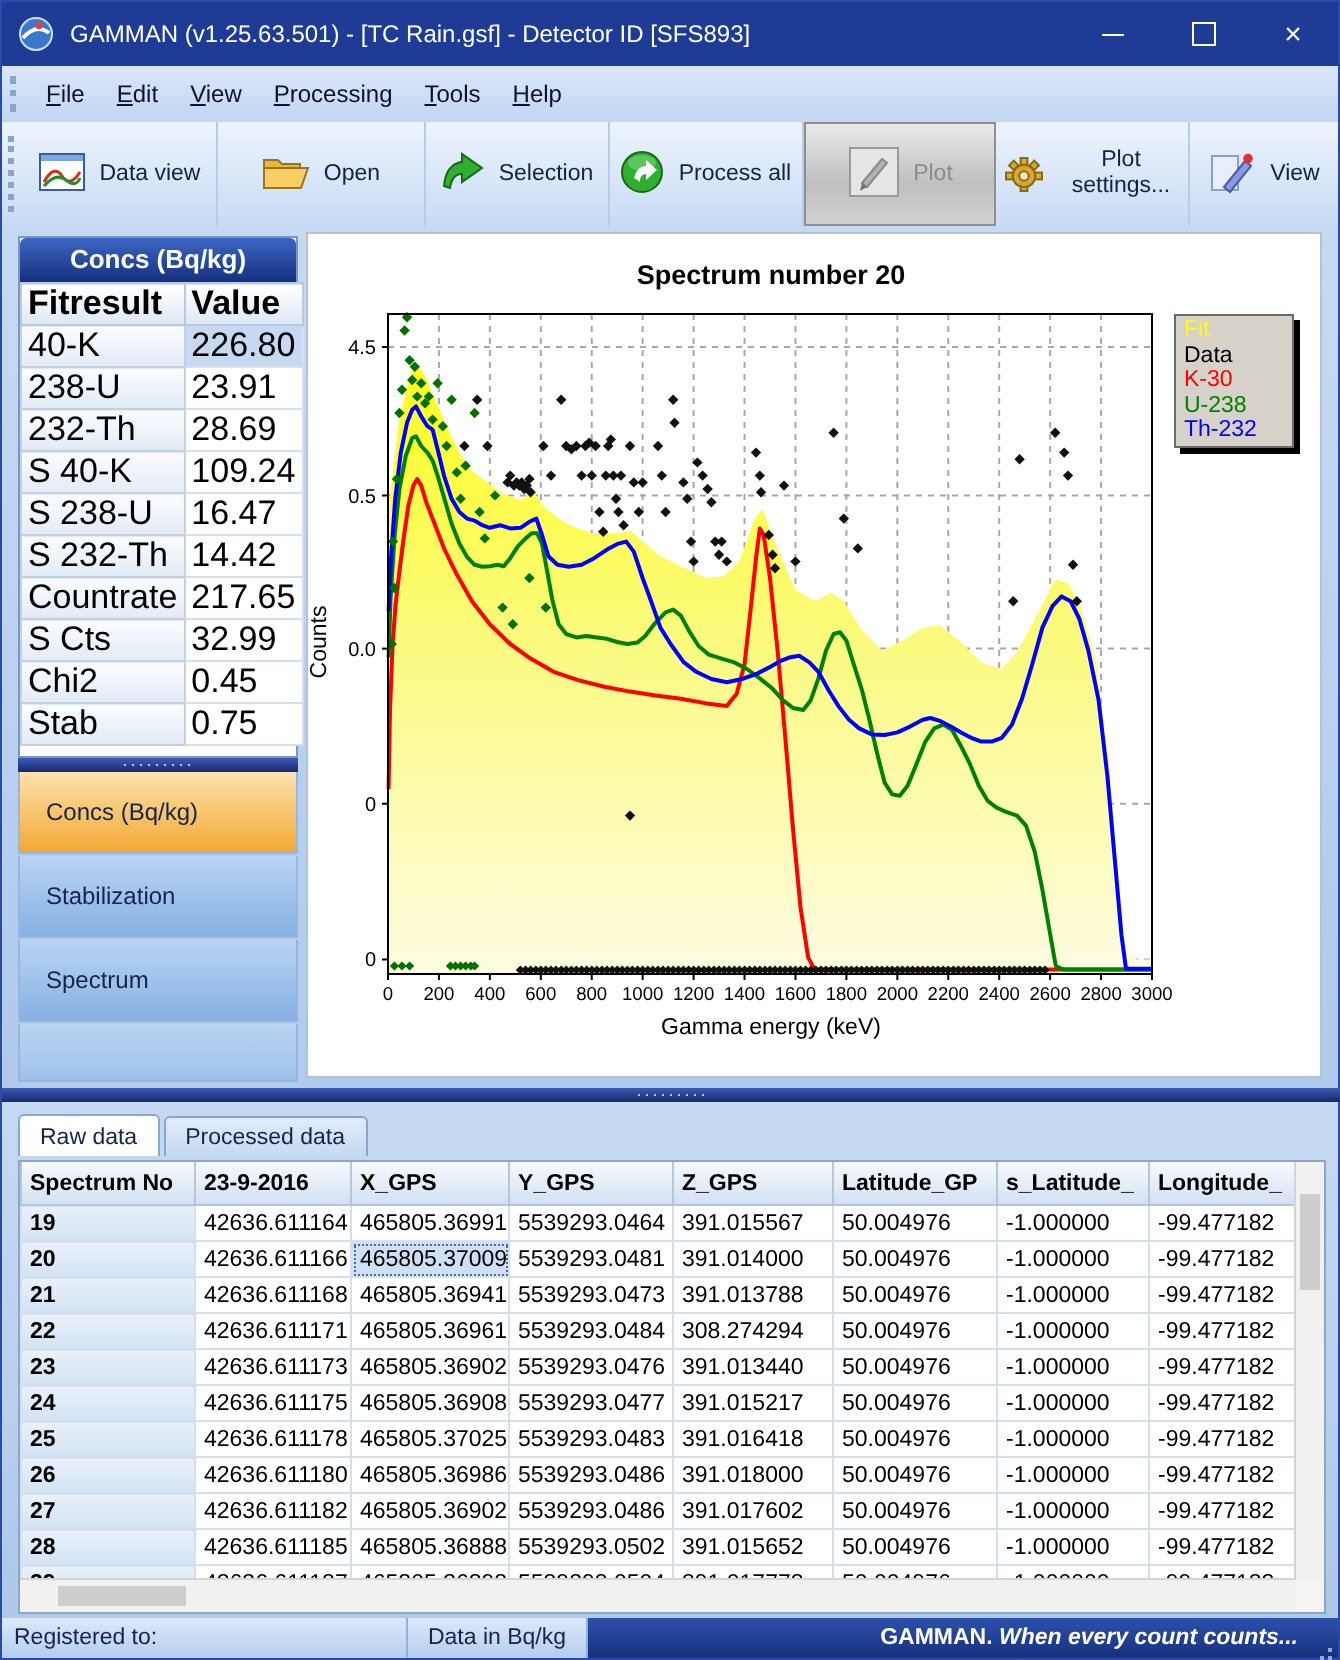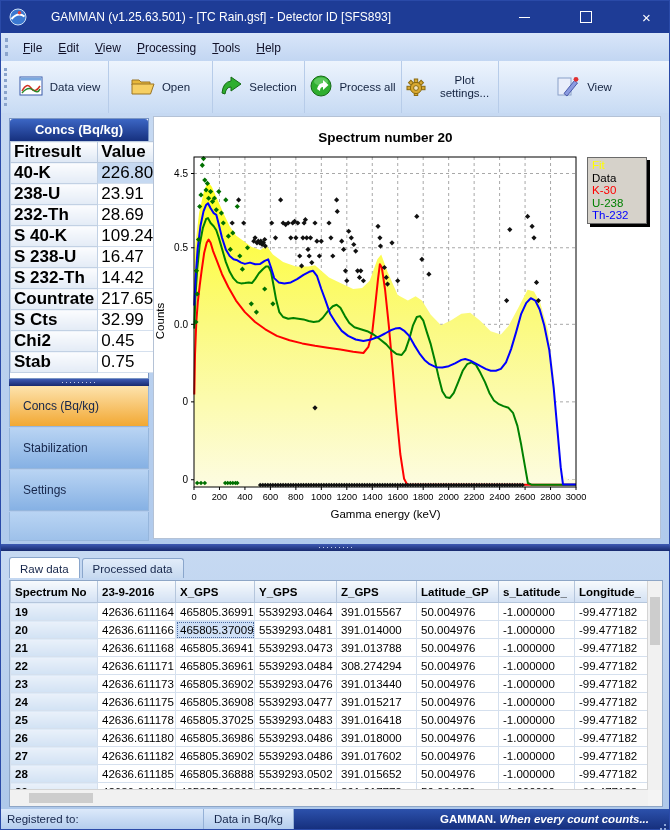--- a/index.html
+++ b/index.html
@@ -1,20 +1,20 @@
 <!DOCTYPE html>
 <html><head>
 <meta charset="utf-8">
 <style>
   html,body{margin:0;padding:0;}
   body{width:670px;height:830px;position:relative;font-family:"Liberation Sans",sans-serif;background:#9db8dd;overflow:hidden;}
   #app{position:absolute;inset:0;border:1px solid #2a4aa8;box-sizing:border-box;background:#bcd2f0;}
 
   
-  .titlebar{position:absolute;left:0;top:0;right:0;height:32px;background:#1e3c96;display:flex;align-items:center;color:#fff;gap:16px;}
+  .titlebar{position:absolute;left:0;top:0;right:0;height:32px;background:#1e3c96;display:flex;align-items:center;color:#fff;}
   .app-icon{width:18px;height:18px;margin:0 8px 0 8px;flex:none;}
   .win-title{font-size:12px;flex:1;white-space:nowrap;overflow:hidden;}
   .win-btn{width:45px;height:32px;display:flex;align-items:center;justify-content:center;color:#fff;flex:none;}
   .min-glyph{width:11px;height:1px;background:#fff;}
   .max-glyph{width:10px;height:10px;border:1px solid #fff;}
   .close-glyph{font-size:15px;line-height:15px;}
 
   
   .menubar{position:absolute;top:32px;left:0;right:0;height:28px;background:linear-gradient(#d9e6f9,#c2d6f2);display:flex;align-items:center;border-bottom:1px solid #aac2e4;}
   .grip-v{width:0;height:18px;border-left:3px dotted #8aa4cc;margin:0 7px 0 4px;}
@@ -30,21 +30,21 @@
 
   
   .main-bg{position:absolute;top:112px;left:0;right:0;height:431px;background:linear-gradient(#c6d9f2,#b0caec);}
 
   
   .concs-panel{position:absolute;left:8px;top:117px;width:140px;height:261px;background:#fff;border:1px solid #7a96c4;box-sizing:border-box;}
   .concs-header{height:22px;background:linear-gradient(#3c66c4,#16307e);color:#fff;font-weight:bold;font-size:13px;text-align:center;line-height:22px;border-radius:3px 3px 0 0;}
   table.concs{border-collapse:collapse;width:100%;font-size:17px;}
   table.concs th,table.concs td{height:14px;padding:0 3px;text-align:left;white-space:nowrap;}
   .c-colhdr{background:linear-gradient(#ffffff,#dde7f4);border:1px solid #b9c9de;font-weight:bold;}
-  .c-label{background:linear-gradient(#fbfcfe,#e3ebf6);border:1px solid #c2d1e4;font-weight:bold;}
+  .c-label{background:linear-gradient(#fbfcfe,#e3ebf6);border:1px solid #c2d1e4;font-weight:normal;}
   .c-value{border:1px solid #d5e0ee;background:#fff;}
   .c-value.hl{background:#c6d9f1;}
 
   .splitter-h{position:absolute;background:linear-gradient(#3d5ab4,#17296e);color:#d8e2f8;font-size:9px;line-height:6px;text-align:center;letter-spacing:1px;overflow:hidden;}
   .sp-left{left:8px;top:378px;width:140px;height:7px;}
   .sp-mid{left:0;top:543px;width:670px;height:7px;}
 
   .side-btn{position:absolute;left:8px;width:140px;height:41px;box-sizing:border-box;display:flex;align-items:center;padding-left:13px;font-size:12px;color:#15254a;background:linear-gradient(#b9d4f3,#86b1e4);border:1px solid #96b6dc;border-top:none;}
   .side-btn.active{background:linear-gradient(#fde3ad,#f2a833);}
   .side-filler{position:absolute;left:8px;top:511px;width:140px;height:29px;box-sizing:border-box;background:linear-gradient(#b9d4f3,#9ec1ea);border:1px solid #96b6dc;border-top:none;}
@@ -141,20 +141,28 @@
       <span class="tb-label">Selection</span>
     </div>
     <div class="tb-btn" style="width:97px">
       <span><svg viewBox="0 0 22 22" width="22" height="22">
             <circle cx="11" cy="11" r="10" fill="#2fae2f" stroke="#156a15"></circle>
             <ellipse cx="11" cy="6.5" rx="7" ry="4" fill="#7fdc7f" opacity="0.55"></ellipse>
             <path d="M7 14 Q8.5 8 13 8 L13 5 L18.5 10 L13 15 L13 12 Q10 12 10 16 Z" fill="#fff"></path>
           </svg></span>
       <span class="tb-label">Process all</span>
     </div>
+    <div class="tb-btn pressed" style="width:96px">
+      <span><svg viewBox="0 0 26 26" width="26" height="26">
+            <rect x="1" y="1" width="24" height="24" fill="#e6e6e6" stroke="#9a9a9a"></rect>
+            <path d="M7 18.5 L17 6.5 L19.5 8.5 L9.5 20.5 Z" fill="#b2b2b2" stroke="#8a8a8a"></path>
+            <path d="M7 18.5 L6 22.5 L9.5 20.5 Z" fill="#757575"></path>
+          </svg></span>
+      <span class="tb-label">Plot</span>
+    </div>
     <div class="tb-btn" style="width:97px">
       <span><svg viewBox="0 0 22 22" width="22" height="22">
             <g fill="#d8a830" stroke="#8a6a10">
               <rect x="9.3" y="4" width="3.4" height="4"></rect>
               <rect x="9.3" y="17" width="3.4" height="3.5"></rect>
               <rect x="2" y="11.3" width="4" height="3.4"></rect>
               <rect x="16" y="11.3" width="4" height="3.4"></rect>
               <rect x="4.2" y="6" width="3.4" height="3.4" transform="rotate(-45 5.9 7.7)"></rect>
               <rect x="14.4" y="6" width="3.4" height="3.4" transform="rotate(45 16.1 7.7)"></rect>
               <circle cx="11" cy="13" r="5.6"></circle>
@@ -230,21 +238,21 @@
   </div>
 
   <div class="splitter-h sp-left">·········</div>
   <div class="side-btn active" style="top:385px">
       <span>Concs (Bq/kg)</span>
     </div>
   <div class="side-btn" style="top:427px">
       <span>Stabilization</span>
     </div>
   <div class="side-btn" style="top:469px">
-      <span>Settings</span>
+      <span>Spectrum</span>
     </div>
   <div class="side-filler"></div>
 
   <div class="plot-panel">
     <svg id="chart-svg" width="506" height="421">
         <defs>
           <linearGradient id="yg" x1="0" y1="0" x2="0" y2="1">
             <stop offset="0" stop-color="#ffff1e"></stop>
             <stop offset="0.45" stop-color="#fbfa7d"></stop>
             <stop offset="1" stop-color="#fdfce2"></stop>

